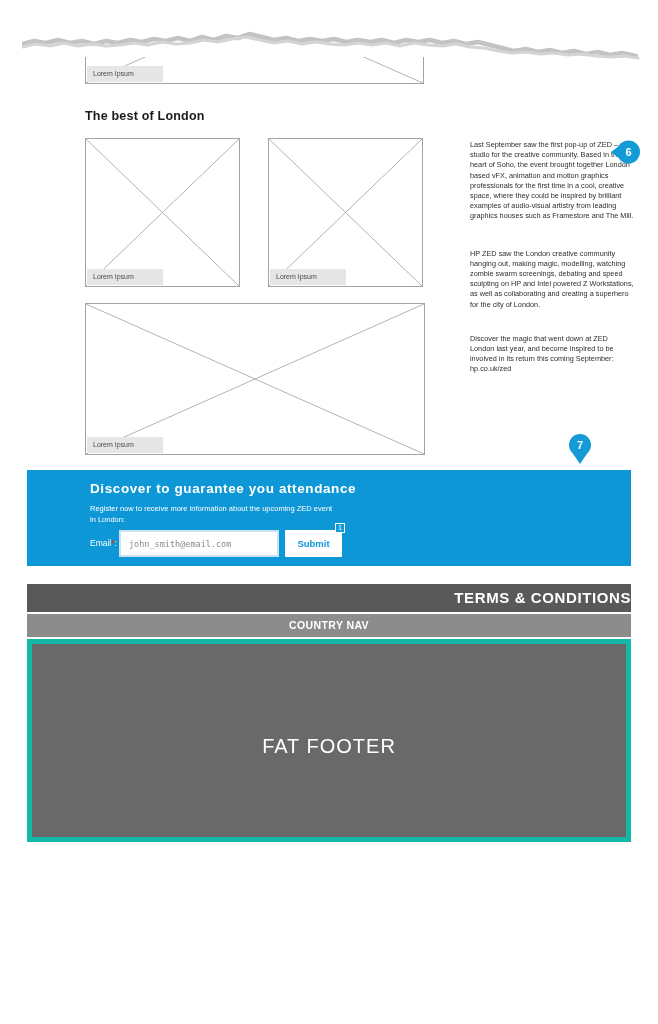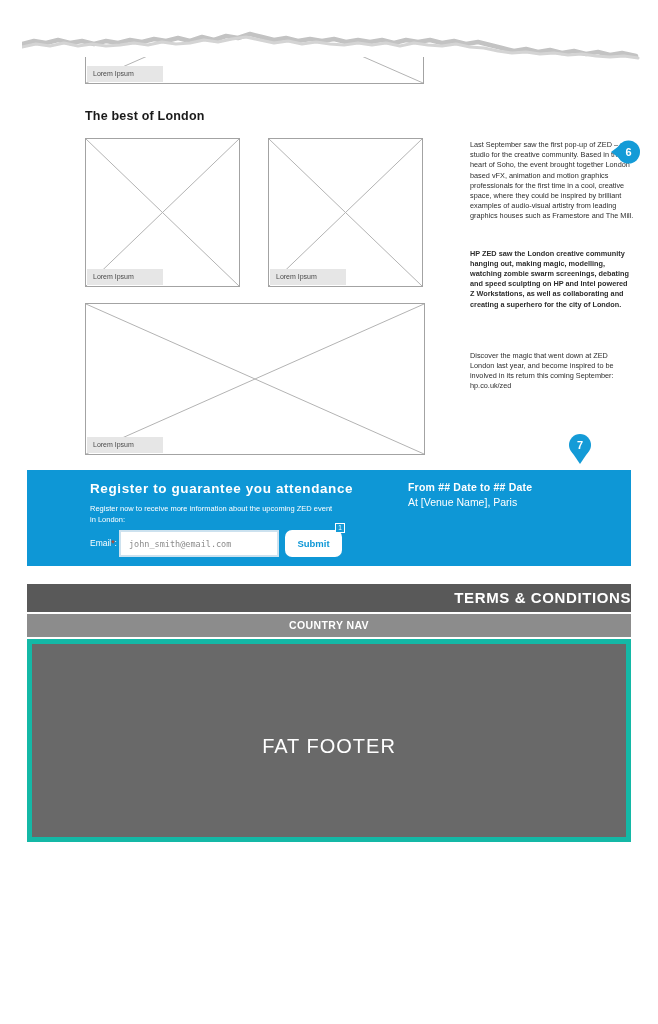--- a/index.html
+++ b/index.html
@@ -48,21 +48,21 @@
     font-size:12.5px; font-weight:bold; color:#1a1a1a;
     letter-spacing:0.2px;
   }
 
   
   .copy-col { position:absolute; left:470px; top:140px; width:164px; }
   .copy-col p {
     font-size:7.3px; line-height:1.4; color:#2e2e2e;
   }
   .copy-col p.gap-a { margin-bottom:27px; }
-  .copy-col p.gap-b { margin-bottom:41px;font-weight:bold; }
+  .copy-col p.gap-b { margin-bottom:24px; }
 
   
   .marker { position:absolute; }
   .marker .pin { fill:#149bd7; }
   .marker text {
     fill:#ffffff; font-size:11px; font-weight:bold;
     font-family:"Liberation Sans","DejaVu Sans",sans-serif;
   }
   .marker6 { left:610px; top:138px; }
   .marker7 { left:568px; top:434px; }
@@ -93,21 +93,21 @@
     width:160px; height:27px;
     background:#ffffff;
     border:2px solid #cde2ef;
     font-family:"DejaVu Sans Mono","Liberation Mono",monospace;
     font-size:8.5px; font-weight:normal; color:#8b8b8b;
     padding:0 8px;
   }
   .submit-btn {
     position:absolute; left:195px; top:0;
     width:57px; height:27px;
-    background:#ffffff; border:none; border-radius:7px;
+    background:#ffffff; border:none; border-radius:1px;
     color:#0e97d6; font-size:9.5px; font-weight:bold;
     font-family:"Liberation Sans","DejaVu Sans",sans-serif;
     cursor:pointer;
   }
   .form-badge {
     position:absolute; left:245px; top:-7px;
     width:10px; height:10px;
     background:#149bd7; border:1px solid #ffffff;
     color:#ffffff; font-size:6.5px; line-height:8px;
     text-align:center; z-index:3;
@@ -206,34 +206,30 @@
     <text x="18.5" y="18" text-anchor="middle">6</text>
   </svg>
 
   <svg class="marker marker7" width="24" height="31" viewBox="0 0 24 31">
     <circle class="pin" cx="12" cy="11" r="11"></circle>
     <polygon class="pin" points="3.5,17.5 20.5,17.5 12,30"></polygon>
     <text x="12" y="15" text-anchor="middle">7</text>
   </svg>
 
   <div class="banner">
-    <div class="banner-heading">Register to guarantee you attendance</div>
+    <div class="banner-heading">Discover to guarantee you attendance</div>
     <div class="banner-desc">Register now to receive more information about the upcoming ZED event in London:</div>
 
     <div class="banner-form">
       <span class="email-label"><span>Email</span><span class="required-mark">*</span><span>:</span></span>
       <input class="email-input" type="text" value="john_smith@email.com" style="">
       <button class="submit-btn">Submit</button>
       <div class="form-badge">1</div>
     </div>
 
-    <div class="banner-right">
-      <div class="banner-date">From ## Date to ## Date</div>
-      <div class="banner-venue">At [Venue Name], Paris</div>
-    </div>
   </div>
 
   <div class="bar terms-bar">TERMS &amp; CONDITIONS</div>
 
   <div class="bar country-bar">COUNTRY NAV</div>
 
   <div class="bar fat-footer">
     <div class="fat-footer-label">FAT FOOTER</div>
   </div>
 

